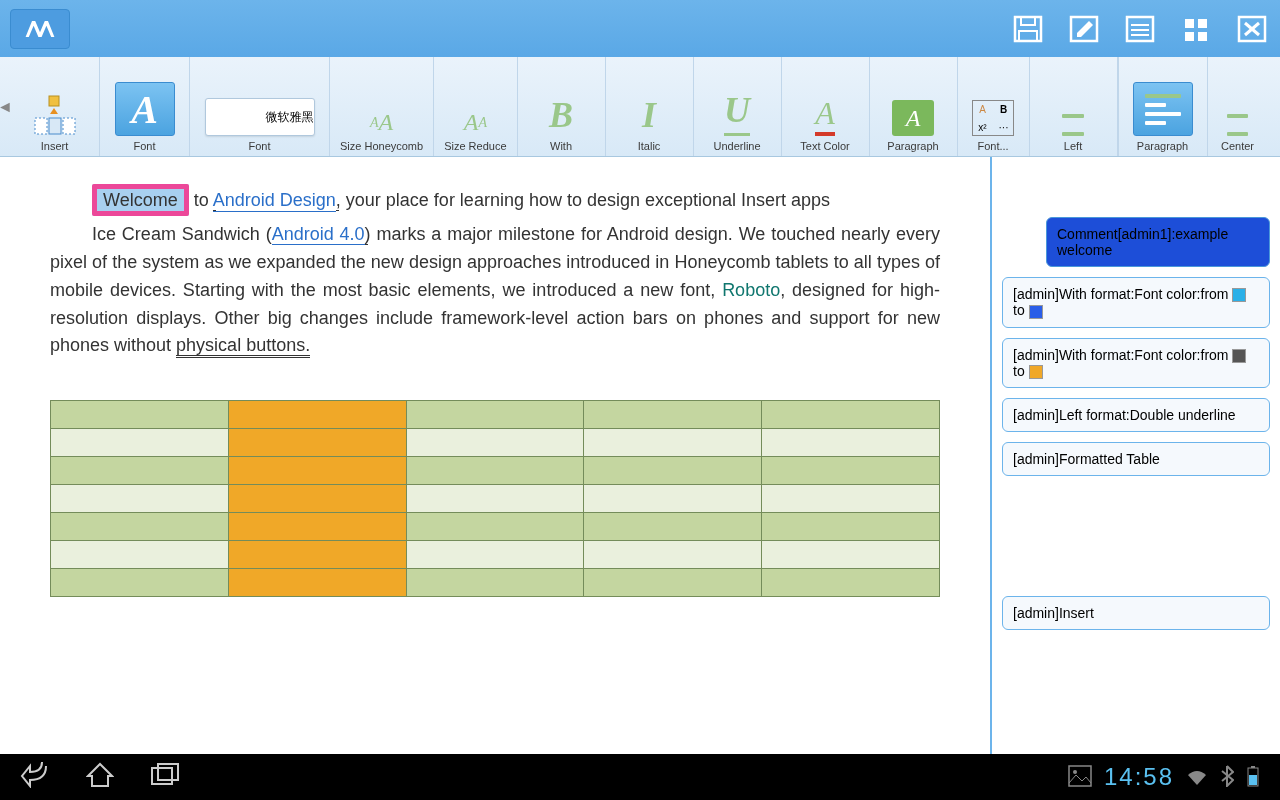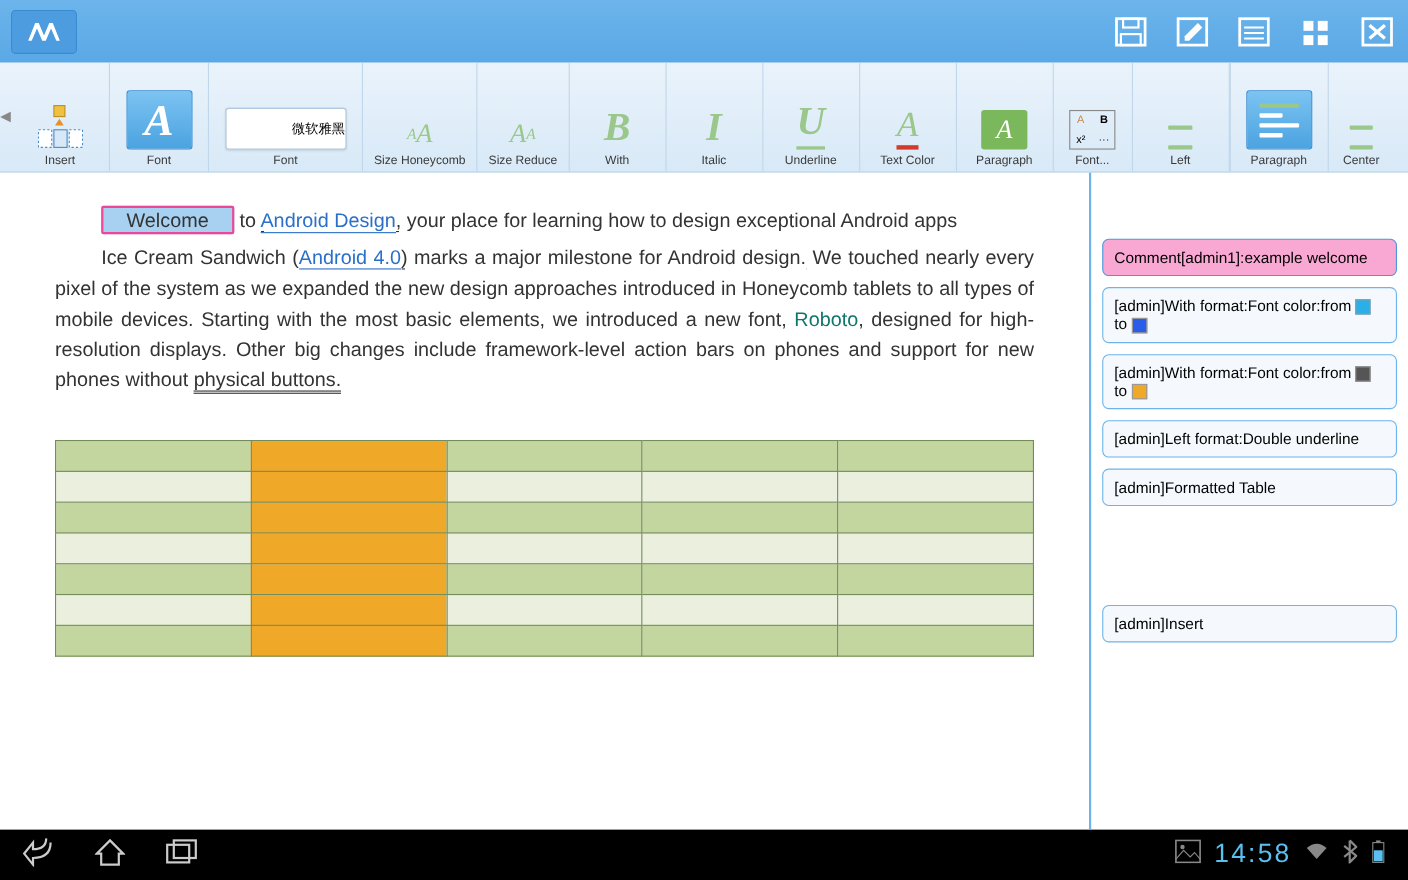--- a/index.html
+++ b/index.html
@@ -27,39 +27,39 @@
 .more-grid { width: 42px; height: 36px; display: grid; grid-template-columns: 1fr 1fr; gap: 2px; border: 1px solid #888; }
 .more-grid > div { font-size: 10px; display: flex; align-items: center; justify-content: center; }
 .align-lines { display: flex; flex-direction: column; gap: 5px; width: 36px; }
 .align-lines > div { height: 4px; background: #9ac78a; border-radius: 1px; }
 .ribbon-scroll { width: 10px; display: flex; align-items: center; justify-content: center; color: #888; }
 
 .workspace { height: 597px; display: flex; }
 .document-area { flex: 1; background: #fff; padding: 30px 50px; overflow: hidden; position: relative; }
 .doc-text { font-size: 18px; line-height: 1.55; text-align: justify; color: #333; }
 .doc-indent { text-indent: 42px; display: block; }
-.hl-welcome { background: #a8d0f0; border: 2px solid #ec4899; padding: 1px 21px; border-radius: 2px; }
+.hl-welcome { background: #a8d0f0; border: 5px solid #ec4899; padding: 1px 6px; border-radius: 2px; }
 .link-blue { color: #2a6fc9; border-bottom: 1px solid #2a6fc9; }
 .underline-text { background-image: repeating-linear-gradient(to right, #333 0, #333 3px, transparent 3px, transparent 100%); background-position: 0 100%; background-size: 100% 1px; background-repeat: no-repeat; padding-bottom: 1px; }
 .dbl-underline { border-bottom: 3px double #333; }
 .roboto-word { color: #0f766e; }
 .doc-table { border-collapse: collapse; width: 100%; margin-top: 40px; }
 .doc-table td { border: 1px solid #748c5a; height: 28px; }
 .row-green td { background: #c4d6a0; }
 .row-pale td { background: #eaf0dd; }
 .col-orange { background: #f0a828 !important; }
 
 .comments-panel { width: 290px; background: #fff; padding: 60px 10px 10px; border-left: 2px solid #6cb4eb; position: relative; }
 .comment-box { background: #f5f9fd; border: 1px solid #6cb4eb; border-radius: 6px; padding: 8px 10px; font-size: 14px; margin-bottom: 10px; position: relative; }
-.comment-box.active { background: #f9a8d4; border-color: #4a98da; }
+.comment-box.active { background: #1d4ed8; border-color: #4a98da; margin-left: 44px; }
 .swatch { display: inline-block; width: 14px; height: 14px; vertical-align: middle; border: 1px solid #999; }
 
 .statusbar { height: 46px; background: #000; display: flex; align-items: center; justify-content: space-between; padding: 0 20px; color: #ccc; }
 .statusbar-left { display: flex; gap: 36px; align-items: center; }
-.statusbar-right { display: flex; gap: 12px; align-items: flex-start; }
+.statusbar-right { display: flex; gap: 12px; align-items: flex-end; }
 .clock { font-size: 24px; color: #5ac0f0; letter-spacing: 2px; }
 </style>
 </head>
 <body>
 
 <div class="titlebar">
   <div class="titlebar-left">
     <div class="app-logo">
       <svg viewBox="0 0 40 24">
           <path d="M2 22 L10 2 L14 2 L20 16 L26 2 L30 2 L38 22 L34 22 L28 8 L22 22 L18 22 L12 8 L6 22 Z" fill="#fff"></path>
@@ -195,21 +195,21 @@
         <div style="width:60%"></div>
       </div>
     <div class="ribbon-label">Center</div>
   </div>
 </div>
 
 <div class="workspace">
   <div class="document-area">
     <div class="doc-text">
       <span class="doc-indent">
-        <span class="hl-welcome">Welcome</span><span> to </span><span class="link-blue underline-text">Android Design</span><span class="underline-text">, your place for learning how to design exceptional Android apps</span>
+        <span class="hl-welcome">Welcome</span><span> to </span><span class="link-blue underline-text">Android Design</span><span class="underline-text">, your place for learning how to design exceptional Insert apps</span>
       </span>
     </div>
     <div class="doc-text" style="margin-top:6px">
       <span class="doc-indent">
         <span>Ice Cream Sandwich (</span><span class="link-blue">Android 4.0</span><span class="underline-text">) marks a major milestone for Android design.</span><span> We touched nearly every pixel of the system as we expanded the new design approaches introduced in Honeycomb tablets to all types of mobile devices. Starting with the most basic elements, we introduced a new font, </span><span class="roboto-word">Roboto</span><span>, designed for high-resolution displays. Other big changes include framework-level action bars on phones and support for new phones without </span><span class="dbl-underline">physical buttons.</span>
       </span>
     </div>
     <table class="doc-table">
       <tbody>
           <tr class="row-green">
@@ -268,21 +268,21 @@
   <div class="comments-panel">
     <div class="comment-box active"><span>Comment[admin1]:example welcome</span></div>
     <div class="comment-box">
       <span>[admin]With format:Font color:from </span><span class="swatch" style="background:#2ab0e8"></span><span> to </span><span class="swatch" style="background:#2a5ee8"></span>
     </div>
     <div class="comment-box">
       <span>[admin]With format:Font color:from </span><span class="swatch" style="background:#555"></span><span> to </span><span class="swatch" style="background:#f0a828"></span>
     </div>
     <div class="comment-box"><span>[admin]Left format:Double underline</span></div>
     <div class="comment-box" style=""><span>[admin]Formatted Table</span></div>
-    <div class="comment-box" style="margin-top:90px"><span>[admin]Insert</span></div>
+    <div class="comment-box" style="margin-top:120px"><span>[admin]Insert</span></div>
   </div>
 </div>
 
 <div class="statusbar">
   <div class="statusbar-left">
     <div><svg width="30" height="26" viewBox="0 0 30 26">
           <path d="M26 4 Q26 18 10 18 L10 24 L2 14 L10 4 L10 10 Q22 10 22 0" fill="none" stroke="#ccc" stroke-width="2"></path>
         </svg></div>
     <div><svg width="28" height="26" viewBox="0 0 28 26">
           <path d="M14 2 L26 14 L22 14 L22 24 L6 24 L6 14 L2 14 Z" fill="none" stroke="#ccc" stroke-width="2"></path>

